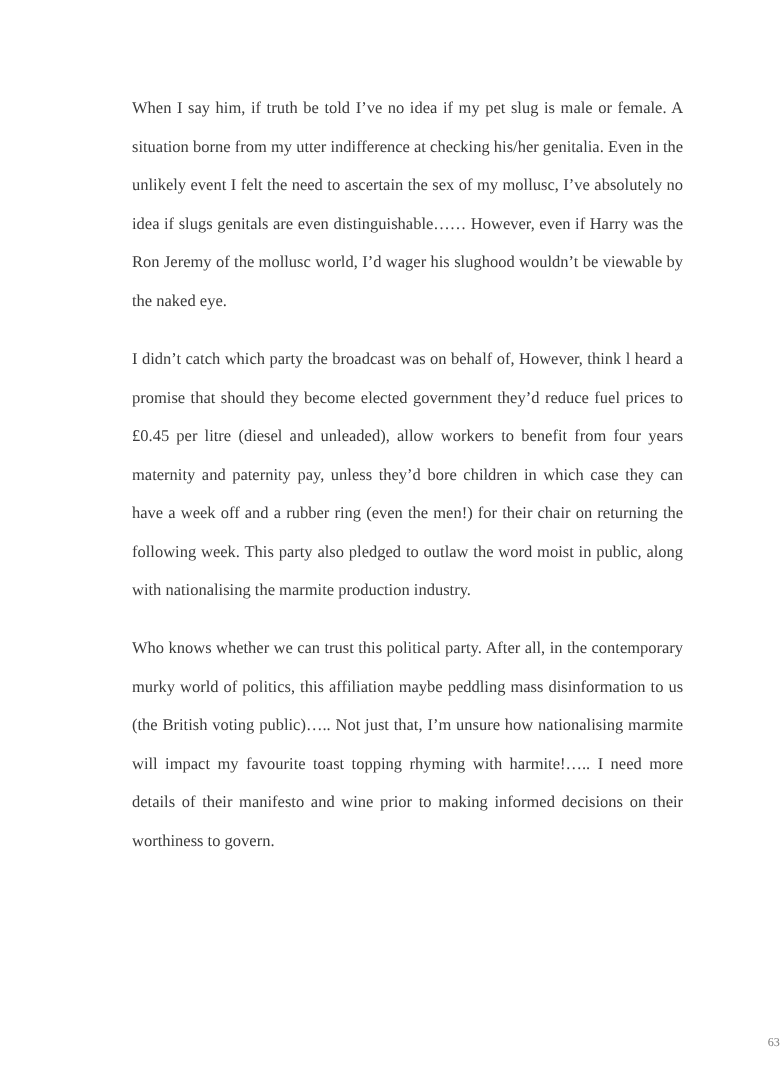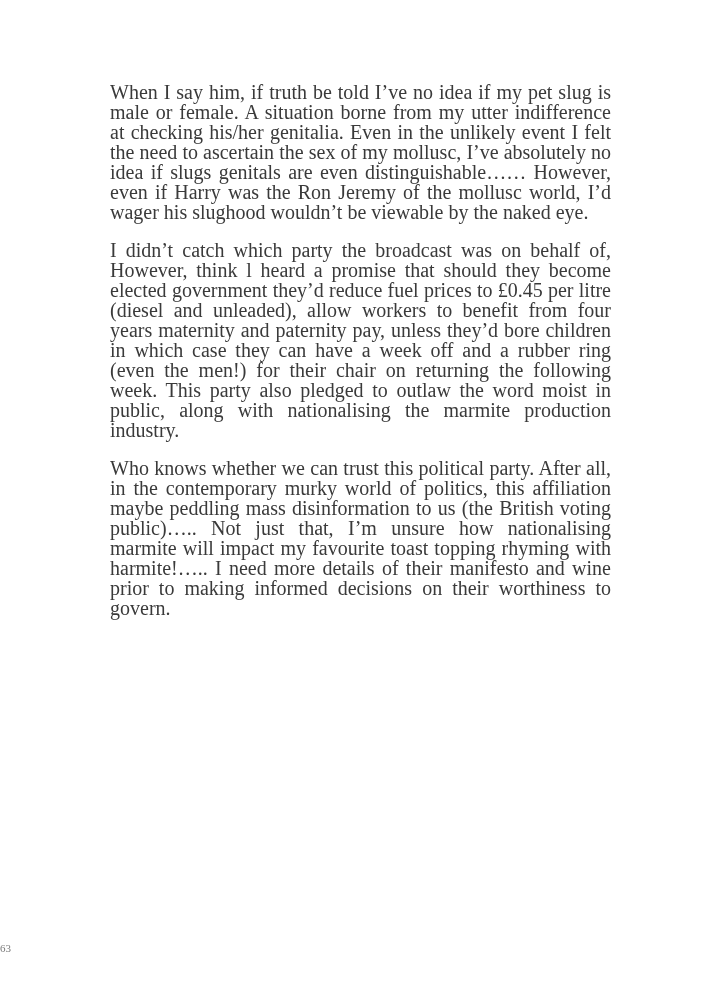--- a/index.html
+++ b/index.html
@@ -15,40 +15,40 @@
     }
     .page {
       position: absolute;
       left: 0; top: 0;
       width: 709px;
       height: 992px;
       background: #ffffff;
     }
     .body-text {
       position: absolute;
-      left: 110px;
+      left: 120px;
       top: 82px;
       width: 501px;
       font-family: "Liberation Serif", "DejaVu Serif", serif;
-      font-size: 20px;
-      line-height: 20px;
+      font-size: 15px;
+      line-height: 35px;
       color: #3a3a3a;
       text-align: justify;
     }
     .body-text p {
       margin: 0 0 18px 0;
       text-align: justify;
       hyphens: none;
     }
     .page-number {
       position: absolute;
       left: 0;
       width: 709px;
       top: 942px;
-      text-align: left;
+      text-align: right;
       font-family: "Liberation Serif", "DejaVu Serif", serif;
       font-size: 11px;
       color: #7a7a7a;
     }
   </style>
 </head>
 <body>
 
 <div class="page">
   <div class="body-text">

